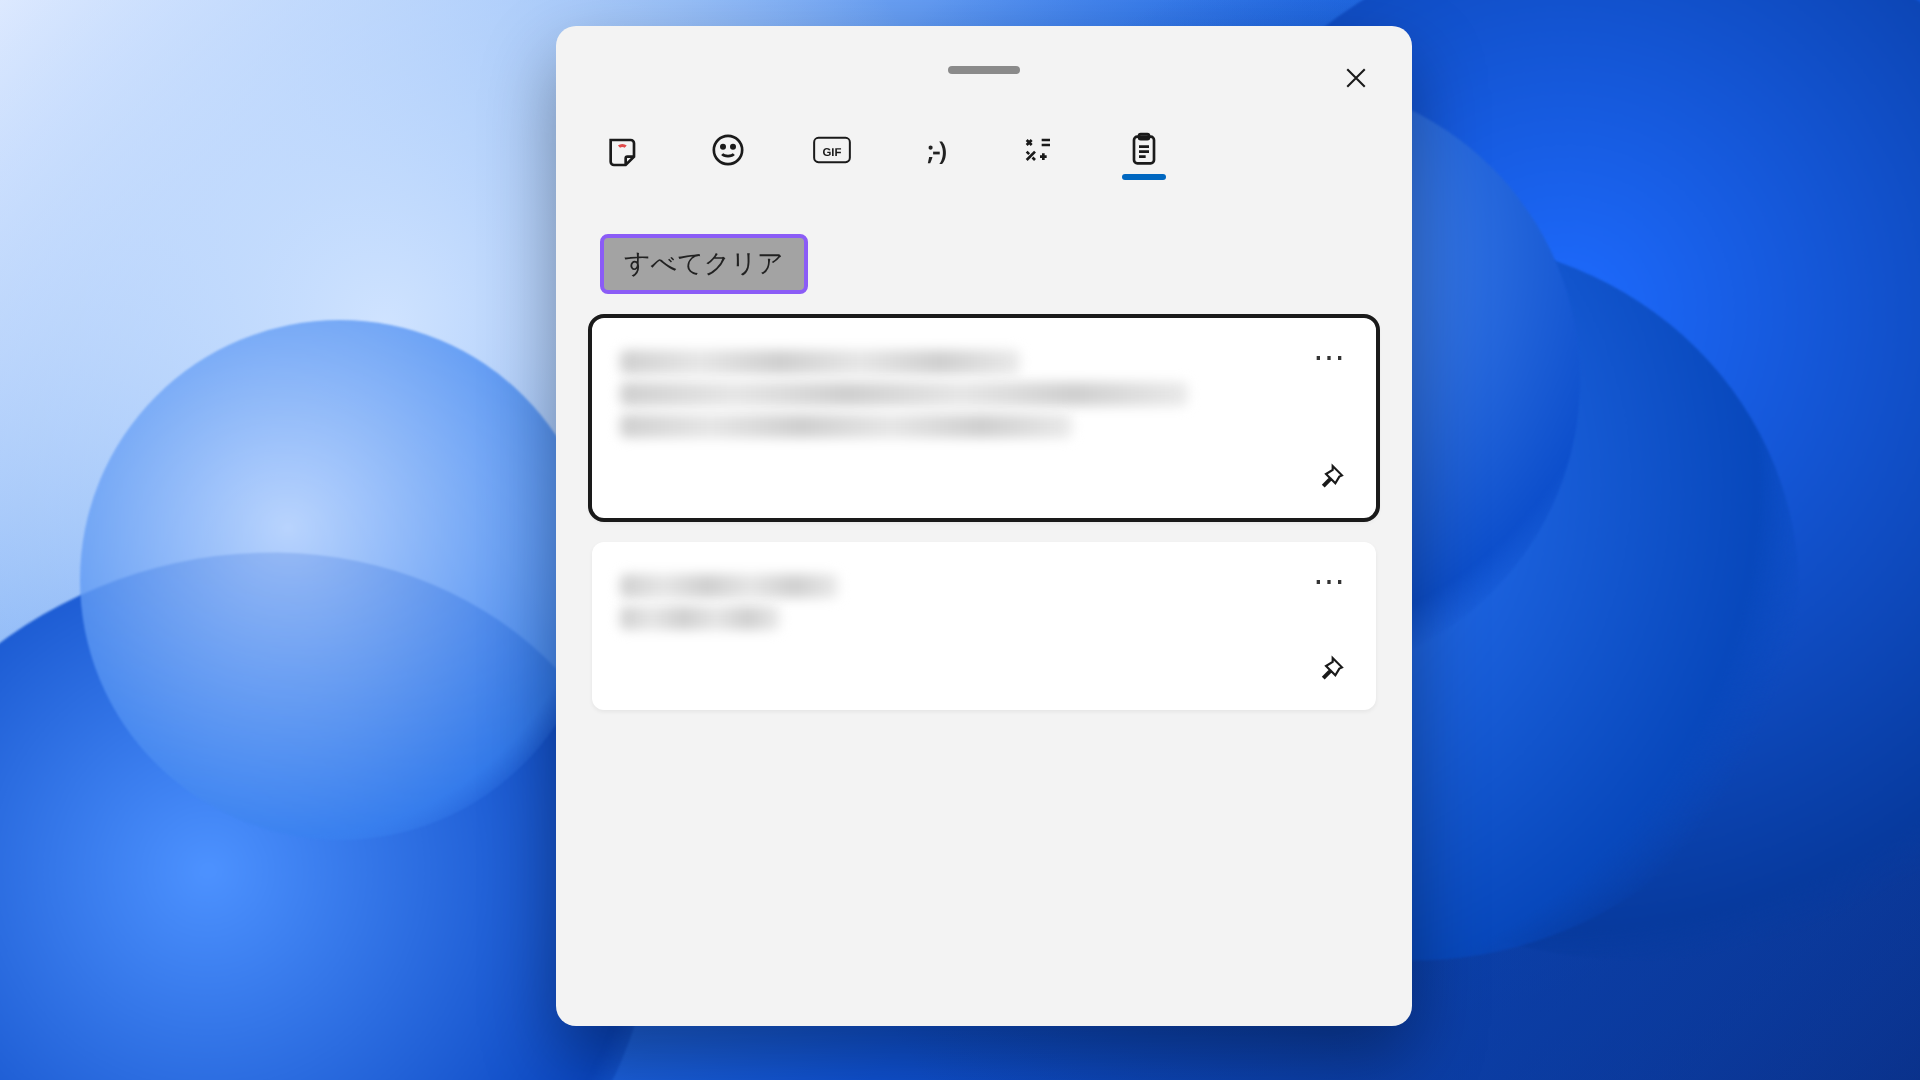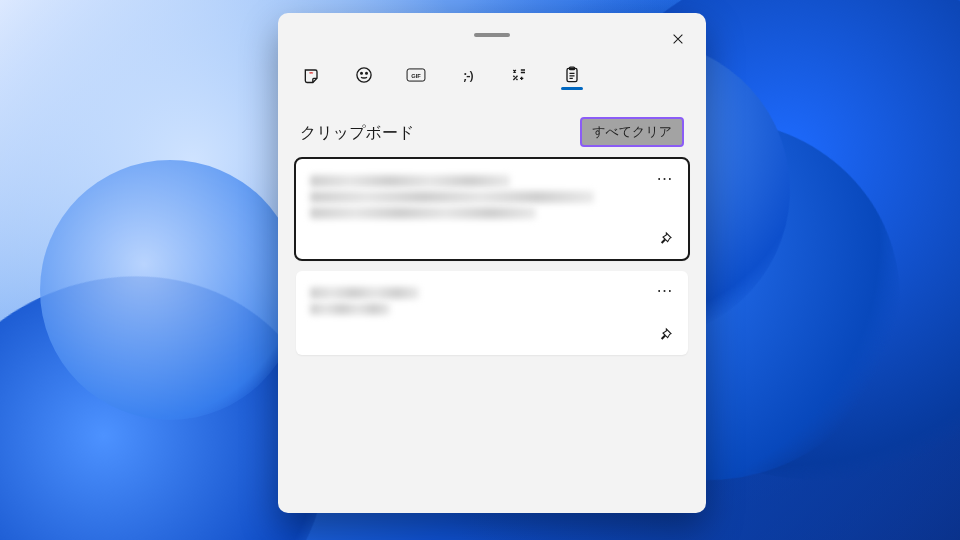--- a/index.html
+++ b/index.html
@@ -124,21 +124,20 @@
         <svg viewBox="0 0 24 24" fill="none" stroke="#1a1a1a" stroke-width="1.6">
           <rect x="6" y="4" width="12" height="16" rx="2"></rect>
             <rect x="9" y="2.5" width="6" height="3" rx="1"></rect>
           <path d="M9 10 h6 M9 13 h6 M9 16 h4"></path>
         </svg>
         <div class="tab-indicator"></div>
       </div>
     </div>
 
     <div class="section-header">
-      <div class="section-title">クリップボード</div>
       <button class="clear-btn">すべてクリア</button>
     </div>
 
     <div class="items">
 
       <div class="clip-item selected">
         <div class="clip-more">⋯</div>
         <div>
           <div class="blur-line blur-a"></div>
           <div class="blur-line blur-b"></div>

